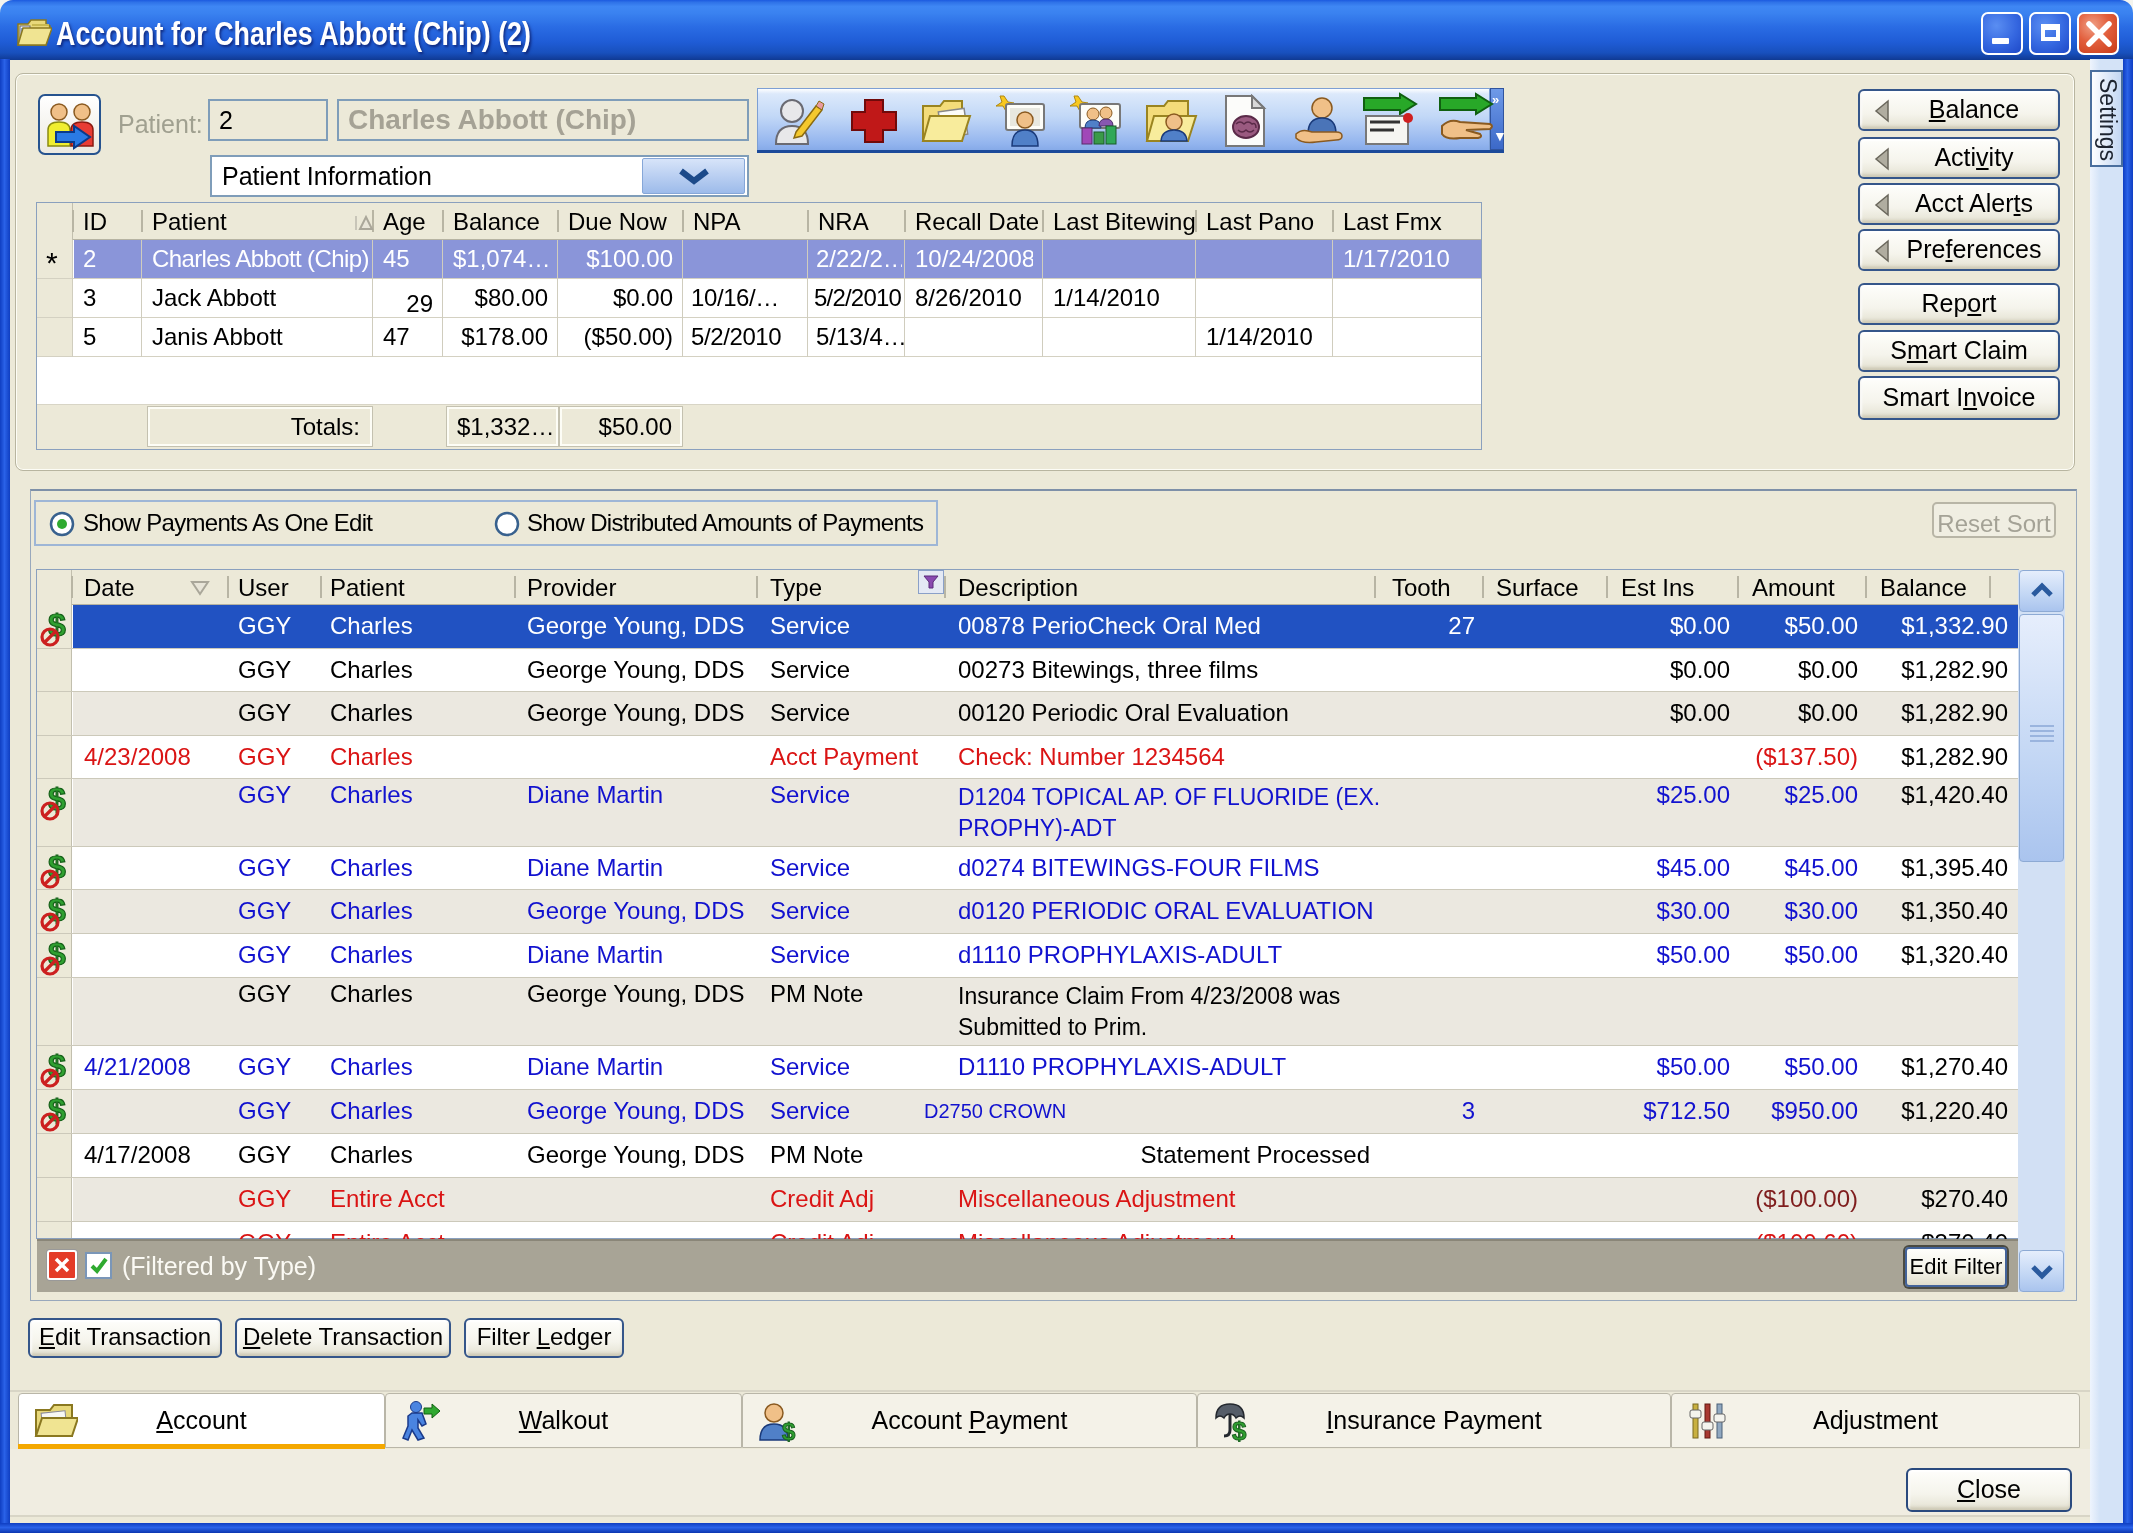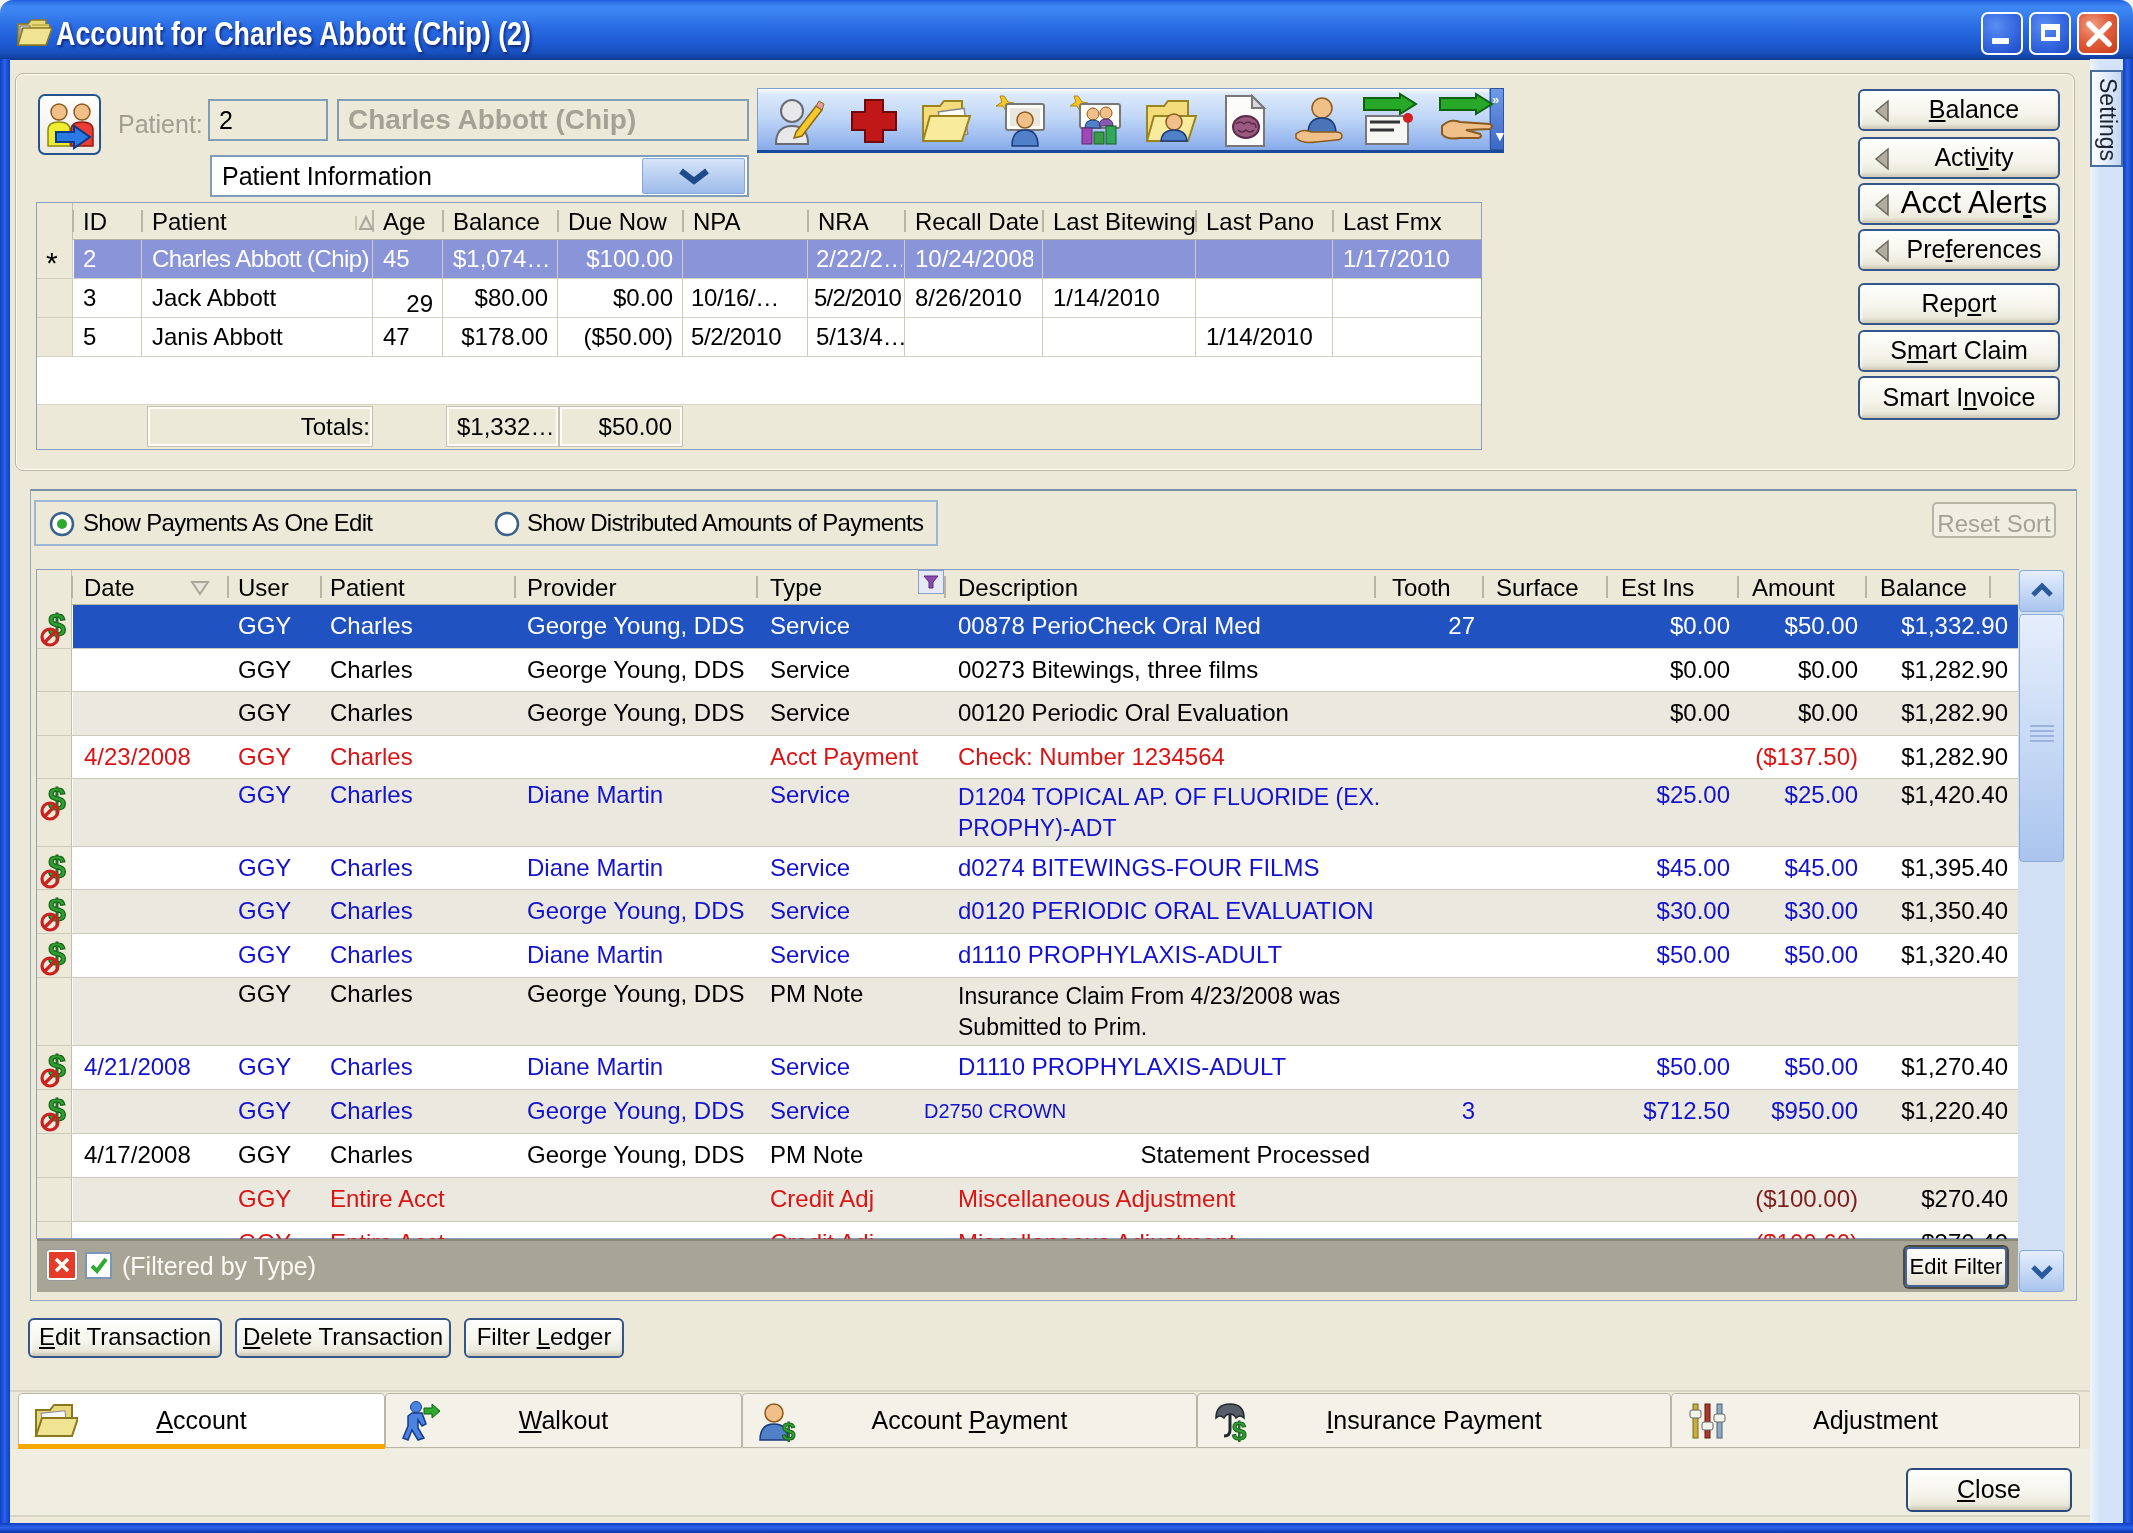--- a/index.html
+++ b/index.html
@@ -221,32 +221,32 @@
 <div class="abs" style="left:372px;top:240px;width:1px;height:117px;background:#d0cdbe"></div>
 <div class="abs" style="left:442px;top:240px;width:1px;height:117px;background:#d0cdbe"></div>
 <div class="abs" style="left:557px;top:240px;width:1px;height:117px;background:#d0cdbe"></div>
 <div class="abs" style="left:682px;top:240px;width:1px;height:117px;background:#d0cdbe"></div>
 <div class="abs" style="left:807px;top:240px;width:1px;height:117px;background:#d0cdbe"></div>
 <div class="abs" style="left:904px;top:240px;width:1px;height:117px;background:#d0cdbe"></div>
 <div class="abs" style="left:1042px;top:240px;width:1px;height:117px;background:#d0cdbe"></div>
 <div class="abs" style="left:1195px;top:240px;width:1px;height:117px;background:#d0cdbe"></div>
 <div class="abs" style="left:1332px;top:240px;width:1px;height:117px;background:#d0cdbe"></div>
 <div class="abs" style="left:46px;top:246px;font-size:30px;">*</div>
-<div class="abs" style="left:148px;top:407px;width:224px;height:39px;background:#ECE9D8;border:2px solid #fdfdf6;box-shadow:0 0 0 1px #c4c1b0;line-height:35px;text-align:right;font-size:24px">Totals:</div>
+<div class="abs" style="left:148px;top:407px;width:224px;height:39px;background:#ECE9D8;border:2px solid #fdfdf6;box-shadow:0 0 0 1px #c4c1b0;line-height:35px;text-align:right;padding-right:10px;font-size:24px">Totals:</div>
 <div class="abs" style="left:447px;top:407px;width:111px;height:39px;background:#ECE9D8;border:2px solid #fdfdf6;box-shadow:0 0 0 1px #c4c1b0;line-height:35px;padding-left:8px;font-size:24px;white-space:nowrap;overflow:hidden">$1,332…</div>
 <div class="abs" style="left:560px;top:407px;width:122px;height:39px;background:#ECE9D8;border:2px solid #fdfdf6;box-shadow:0 0 0 1px #c4c1b0;line-height:35px;text-align:right;padding-right:8px;font-size:24px">$50.00</div>
 <div class="xpbtn" style="left:1858px;top:89px;width:202px;height:42px;line-height:36px;font-size:25px;padding-left:30px"><u>B</u>alance</div>
 <svg class="abs" style="left:1872px;top:99px" width="22" height="24" viewBox="0 0 22 24">
     <path d="M16 2 L16 22 L4 12 Z" fill="#b0ada0" stroke="#6a675c" stroke-width="1.5"></path>
   </svg>
 <div class="xpbtn" style="left:1858px;top:137px;width:202px;height:42px;line-height:36px;font-size:25px;padding-left:30px">Acti<u>v</u>ity</div>
 <svg class="abs" style="left:1872px;top:147px" width="22" height="24" viewBox="0 0 22 24">
     <path d="M16 2 L16 22 L4 12 Z" fill="#b0ada0" stroke="#6a675c" stroke-width="1.5"></path>
   </svg>
-<div class="xpbtn" style="left:1858px;top:183px;width:202px;height:42px;line-height:36px;font-size:31px;padding-left:30px">Acct Aler<u>t</u>s</div>
+<div class="xpbtn" style="left:1858px;top:183px;width:202px;height:42px;line-height:36px;font-size:25px;padding-left:30px">Acct Aler<u>t</u>s</div>
 <svg class="abs" style="left:1872px;top:193px" width="22" height="24" viewBox="0 0 22 24">
     <path d="M16 2 L16 22 L4 12 Z" fill="#b0ada0" stroke="#6a675c" stroke-width="1.5"></path>
   </svg>
 <div class="xpbtn" style="left:1858px;top:229px;width:202px;height:42px;line-height:36px;font-size:25px;padding-left:30px">Pre<u>f</u>erences</div>
 <svg class="abs" style="left:1872px;top:239px" width="22" height="24" viewBox="0 0 22 24">
     <path d="M16 2 L16 22 L4 12 Z" fill="#b0ada0" stroke="#6a675c" stroke-width="1.5"></path>
   </svg>
 <div class="xpbtn" style="left:1858px;top:283px;width:202px;height:42px;line-height:36px;font-size:25px">Rep<u>o</u>rt</div>
 <div class="xpbtn" style="left:1858px;top:330px;width:202px;height:42px;line-height:36px;font-size:25px">S<u>m</u>art Claim</div>
 <div class="xpbtn" style="left:1858px;top:376px;width:202px;height:44px;line-height:38px;font-size:25px">Smart I<u>n</u>voice</div>

